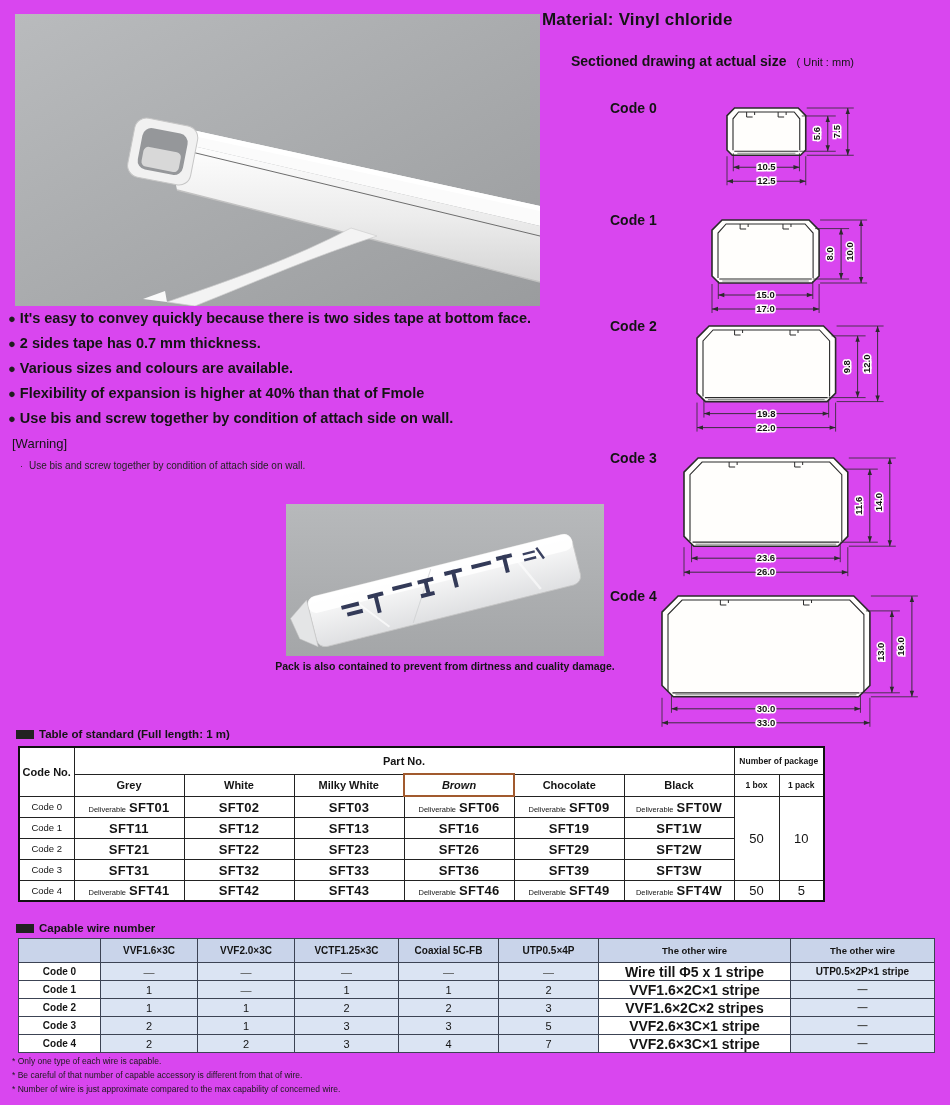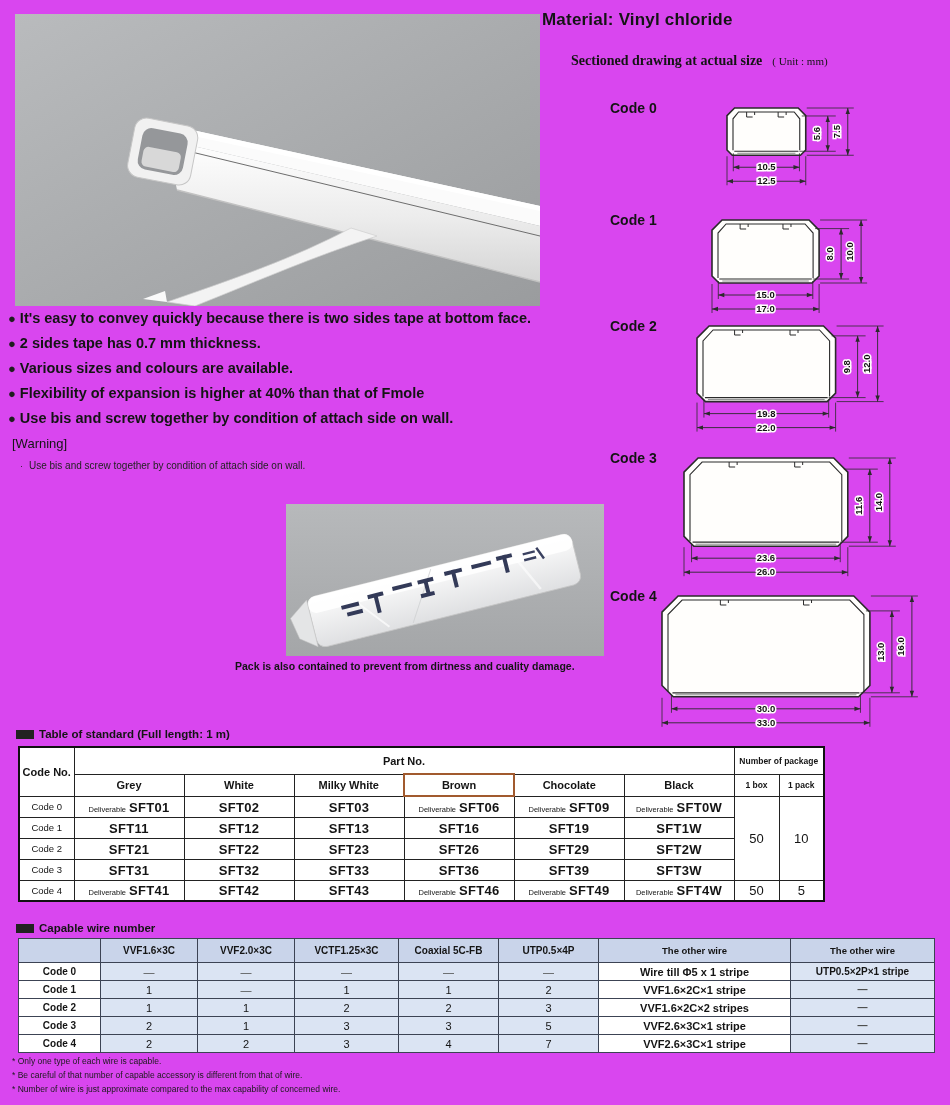--- a/index.html
+++ b/index.html
@@ -1,67 +1,67 @@
 <!DOCTYPE html>
 <html><head>
 <meta charset="utf-8">
 <style>
   html,body{margin:0;padding:0;background:#ffffff;}
   #page{position:relative;width:950px;height:1105px;background:#d946ef;
         font-family:"Liberation Sans",sans-serif;color:#141414;overflow:hidden;}
   .abs{position:absolute;}
 
   #material-title{left:542px;top:10px;font-size:17px;font-weight:bold;letter-spacing:.2px;}
-  #section-heading{left:571px;top:53px;font-size:14px;font-weight:bold;white-space:nowrap;font-family:Liberation Serif, serif;}
+  #section-heading{left:571px;top:53px;font-size:14px;font-weight:bold;white-space:nowrap;}
   #section-heading .unit{font-size:11px;font-weight:normal;margin-left:10px;}
 
   .code-label{position:absolute;left:610px;font-size:14px;font-weight:bold;}
   .sec-svg{position:absolute;}
 
   #features{left:8px;top:306px;list-style:none;margin:0;padding:0;}
   #features li{font-size:14.5px;font-weight:bold;line-height:24px;white-space:nowrap;}
   #features .dot{font-size:13px;margin-right:4px;color:#1e1e1e;}
 
   #warning-title{left:12px;top:436px;font-size:13px;}
   #warning-items{left:20px;top:456px;}
   .warn-item{font-size:10px;color:#222;line-height:19px;white-space:nowrap;}
   .warn-item .wdot{margin-right:6px;font-size:9px;}
 
-  #pack-caption{left:235px;top:660px;width:420px;font-size:10.5px;font-weight:bold;}
+  #pack-caption{left:235px;top:660px;width:420px;text-align:center;font-size:10.5px;font-weight:bold;}
 
   .tbl-title{position:absolute;font-size:11.5px;font-weight:bold;display:flex;align-items:center;gap:5px;}
   .tbl-title .blk{width:18px;height:9px;background:#222;display:inline-block;}
   #t1-title{left:16px;top:728px;}
   #t2-title{left:16px;top:922px;}
 
   table{border-collapse:collapse;position:absolute;background:#fff;table-layout:fixed;}
   td,th{padding:0;text-align:center;overflow:hidden;white-space:nowrap;}
 
   #standard-table{left:18px;top:746px;border:2px solid #111;}
   #standard-table th,#standard-table td{border:1.4px solid #222;}
   #standard-table thead tr.r1{height:27px;}
   #standard-table thead tr.r2{height:22px;}
   #standard-table tbody tr{height:21px;}
   .st-head{font-size:11px;font-weight:bold;}
   .st-head-sm{font-size:8.5px;font-weight:bold;}
-  .brown-head{border:2px solid #a15a2e !important;}
+  .brown-head{border:2px solid #a15a2e !important;font-style:italic;}
   .st-code{font-size:9.5px;}
   .st-part{font-size:13px;font-weight:bold;letter-spacing:.3px;}
   .st-deliv{font-size:7.5px;font-weight:normal;margin-right:3px;}
   .st-pkg{font-size:13px;}
 
   #wire-table{left:18px;top:938px;border:1.6px solid #222;}
   #wire-table th,#wire-table td{border:1px solid #3c4354;}
   #wire-table thead tr{height:24px;border-radius:6px;}
   #wire-table tbody tr{height:18px;}
   .wt-head{background:#c9d4ea;font-size:10px;font-weight:bold;}
   .wt-head-sm{background:#c9d4ea;font-size:9.5px;font-weight:bold;}
   .wt-code{font-size:10px;font-weight:bold;background:#fff;}
   .wt-num{background:#dbe4f3;font-size:11px;}
-  .wt-other-w{background:#fff;font-size:11px;font-weight:bold;}
+  .wt-other-w{background:#fff;font-size:14px;font-weight:bold;}
   .wt-other-b{background:#dbe4f3;font-size:10px;font-weight:bold;text-align:center;}
   .dash{color:#4a4a4a;}
 
   #footnotes{left:12px;top:1054px;font-size:8.5px;line-height:14px;color:#1a1a1a;}
 </style>
 </head>
 <body>
 
 <div id="page">
 

